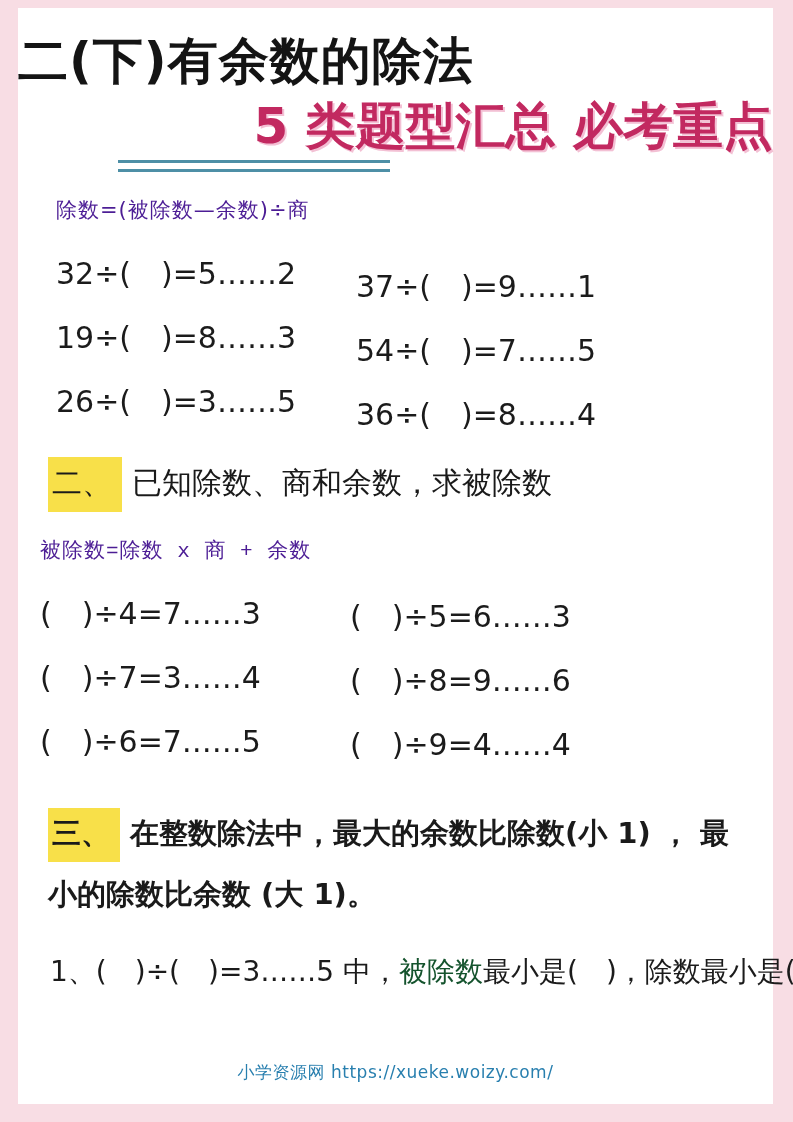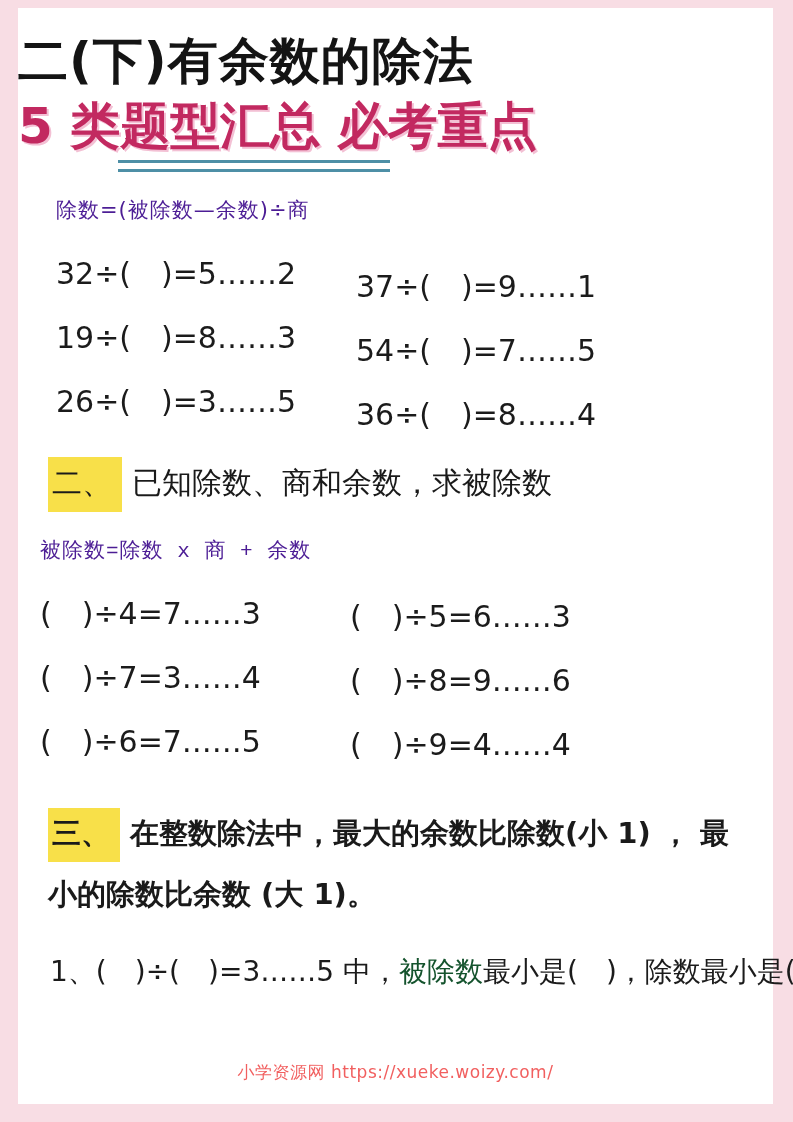--- a/index.html
+++ b/index.html
@@ -11,21 +11,21 @@
   }
   .page{
     position:absolute;top:8px;left:18px;right:20px;bottom:18px;
     background:#ffffff;
   }
   .title{
     text-align:left;font-size:50px;font-weight:bold;color:#141414;
     margin-top:26px;letter-spacing:1px;line-height:1.1;
   }
   .subtitle{
-    text-align:left;font-size:50px;font-weight:bold;color:#c22960;
+    text-align:right;font-size:50px;font-weight:bold;color:#c22960;
     margin-top:10px;line-height:1.1;
     text-shadow:2px 2px 0 #f3c0d4;
   }
   .subtitle-underline{
     width:272px;height:6px;margin:6px 0 0 100px;
     border-top:3px solid #4d8fa6;border-bottom:3px solid #4d8fa6;
   }
   .section{margin-left:30px;}
   .sec-head{font-size:30px;line-height:1.2;margin-top:34px;color:#1a1a1a;}
   .hl{
@@ -41,21 +41,21 @@
   .probs2{margin-left:-8px;grid-template-columns:310px auto;}
   .probs2 .r{transform:translateY(3px);}
   .sec3-head{
     font-size:29px;line-height:2.1;margin-top:40px;padding-right:26px;color:#1a1a1a;font-weight:bold;
   }
   .numbered{font-size:28px;margin:28px 0 0 2px;}
   .numbered .row{margin-bottom:30px;white-space:nowrap;}
   .blue-term{color:#14532d;}
   .watermark{
     position:absolute;left:0;right:0;bottom:20px;text-align:center;
-    font-size:17px;color:#ef4444;opacity:0.85;letter-spacing:0.5px;
+    font-size:17px;color:#0369a1;opacity:0.85;letter-spacing:0.5px;
   }
 </style>
 </head>
 <body>
 
 <div class="page">
 
   <div class="title">二(下)有余数的除法</div>
 
   <div class="subtitle"><span>5 类题型汇总</span><span> 必考重点</span></div>

